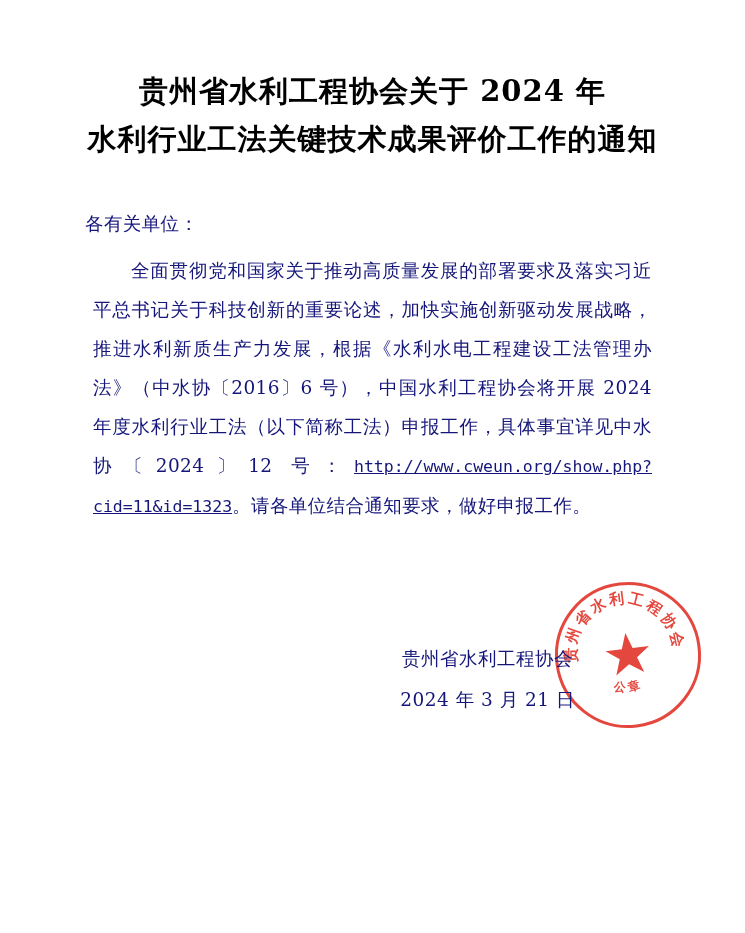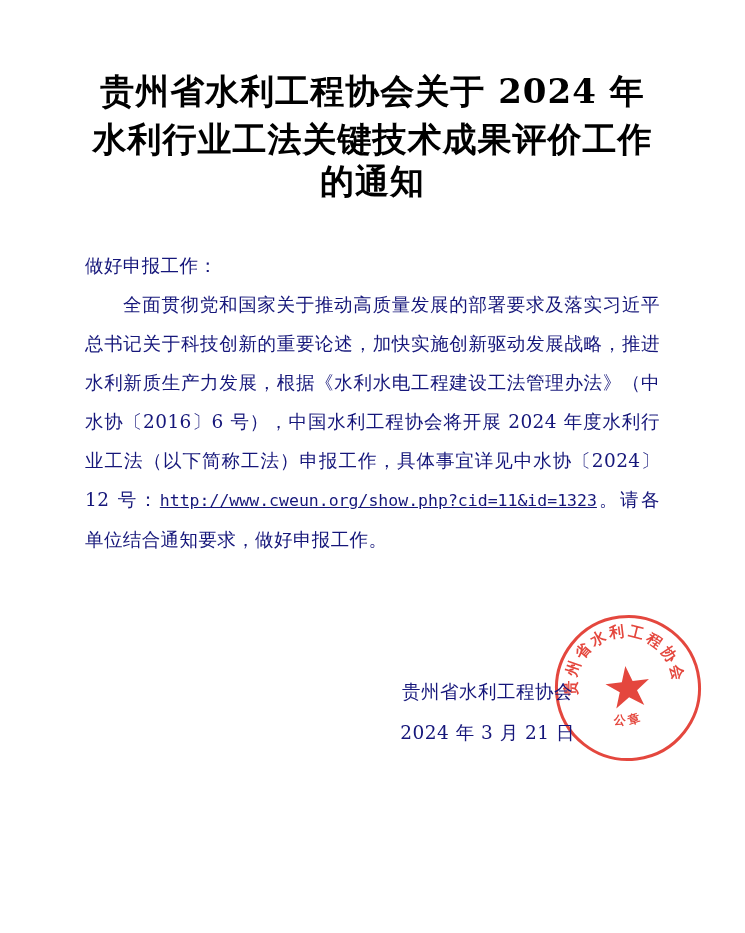--- a/index.html
+++ b/index.html
@@ -19,21 +19,21 @@
     position: relative;
     width: 745px;
     height: 933px;
     box-sizing: border-box;
     padding: 0 85px;
   }
   .doc-title {
     text-align: center;
     font-family: "DejaVu Serif", "Liberation Serif", serif;
     font-weight: bold;
-    font-size: 34px;
+    font-size: 29px;
     line-height: 42px;
     letter-spacing: 1px;
     color: #000;
     margin: 0;
   }
   .title-line-1 { padding-top: 70px; }
   .title-line-2 { padding-top: 6px; }
 
   .body-block {
     margin-top: 44px;
@@ -41,21 +41,21 @@
     line-height: 39px;
     color: #15167a;
     font-family: "DejaVu Serif", "Liberation Serif", serif;
     letter-spacing: 0.4px;
   }
   .salutation {
     margin: 0;
     text-indent: 0;
   }
   .para {
-    margin: 0;
+    margin: 8px;
     text-align: justify;
     text-justify: inter-ideograph;
     text-indent: 38px;
   }
   .para .url {
     text-decoration: underline;
     font-family: "DejaVu Sans Mono", "Liberation Mono", monospace;
     font-size: 16.5px;
     letter-spacing: 0px;
   }
@@ -106,21 +106,21 @@
 </style>
 </head>
 <body>
 
 <div class="page">
 
   <h1 class="doc-title title-line-1">贵州省水利工程协会关于 2024 年</h1>
   <h1 class="doc-title title-line-2">水利行业工法关键技术成果评价工作的通知</h1>
 
   <div class="body-block">
-    <p class="salutation">做好申报工作：</p>
+    <p class="salutation">各有关单位：</p>
     <p class="para"><span>全面贯彻党和国家关于推动高质量发展的部署要求及落实习近平总书记关于科技创新的重要论述，加快实施创新驱动发展战略，推进水利新质生产力发展，根据《水利水电工程建设工法管理办法》（中水协〔2016〕6 号），中国水利工程协会将开展 2024 年度水利行业工法（以下简称工法）申报工作，具体事宜详见中水协〔2024〕12 号：</span><span class="url">http://www.cweun.org/show.php?cid=11&amp;id=1323</span><span>。请各单位结合通知要求，做好申报工作。</span></p>
   </div>
 
   <div class="signature-area">
 
     <div class="stamp">
       <div class="stamp-inner">
         <svg width="134" height="134" viewBox="0 0 134 134">
           <defs>
             <path id="arcTop" d="M 18,67 A 49,49 0 0 1 116,67" fill="none"></path>

